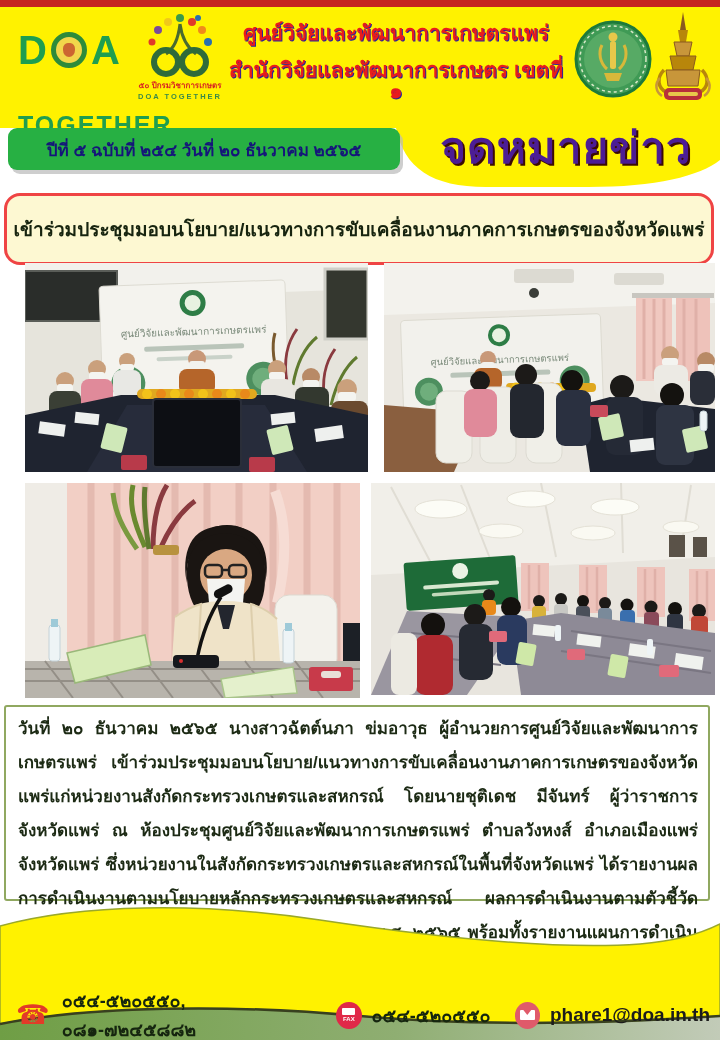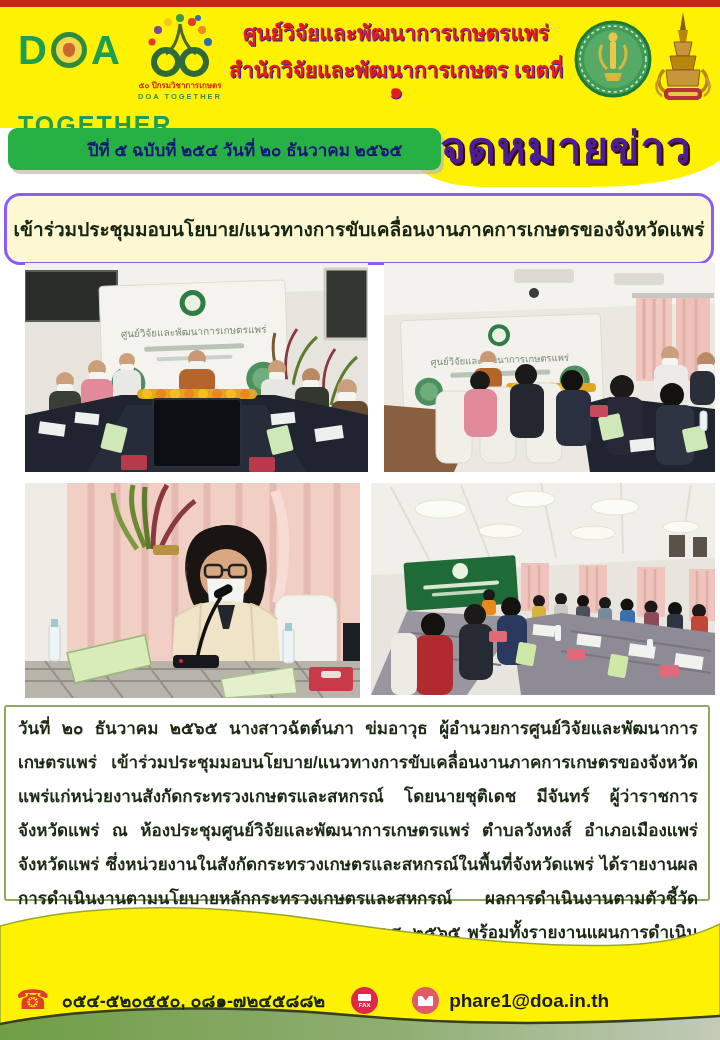--- a/index.html
+++ b/index.html
@@ -22,28 +22,28 @@
   .anniv-svg{left:130px;top:10px;width:100px;height:96px;}
   .org-lines{left:228px;top:22px;width:336px;text-align:center;}
   .org-line{font-size:21px;font-weight:800;color:#e81c1c;
     text-shadow:1px 1px 0 #26269a;line-height:1;}
   .org-line + .org-line{margin-top:16px;}
   .emblem1{left:574px;top:9px;width:78px;height:100px;}
   .emblem2{left:652px;top:8px;width:62px;height:104px;}
   
   .issue-banner{left:8px;top:128px;width:392px;height:42px;background:#27b043;
     border-radius:9px;display:flex;align-items:center;justify-content:center;
-    box-shadow:3px 4px 0 rgba(185,185,185,.7);padding-left:41px;}
+    box-shadow:3px 4px 0 rgba(185,185,185,.7);}
   .issue-text{font-size:17px;font-weight:800;color:#15157a;}
   .newsletter-title{left:418px;top:112px;width:296px;text-align:center;
     font-size:44px;font-weight:900;color:#4c1d95;letter-spacing:1px;
     text-shadow:2px 2px 0 #3c0b02;}
   
   .headline-box{left:4px;top:193px;width:704px;height:66px;background:#fdf8d2;
-    border:3px solid #8b5cf6;border-radius:16px;display:flex;flex-direction:column;
+    border:3px solid #ef4444;border-radius:16px;display:flex;flex-direction:column;
     align-items:center;justify-content:center;gap:8px;}
   .headline-line{font-size:19px;font-weight:800;color:#17240f;line-height:1;}
   
   .photo{background:#dddad2;}
   .p1{left:25px;top:263px;width:343px;height:209px;}
   .p2{left:384px;top:263px;width:331px;height:209px;}
   .p3{left:25px;top:483px;width:335px;height:215px;}
   .p4{left:371px;top:483px;width:344px;height:212px;}
   .photo svg{display:block;width:100%;height:100%;}
   
@@ -438,19 +438,20 @@
   </svg>
 
 
   <div class="abs contacts-row">
     <span class="phone-glyph">☎</span>
     <span class="contact-text">๐๕๔-๕๒๐๕๕๐, ๐๘๑-๗๒๔๕๘๘๒</span>
     <span class="fax-icon">
       <span class="bar"></span>
       <span class="lbl">FAX</span>
     </span>
+    <span class="contact-text">๐๕๔-๕๒๐๕๕๐</span>
     <span class="mail-icon">
         <span class="env"></span>
       </span>
     <span class="email-text">phare1@doa.in.th</span>
   </div>
 
 </div>
 
 </body></html>

